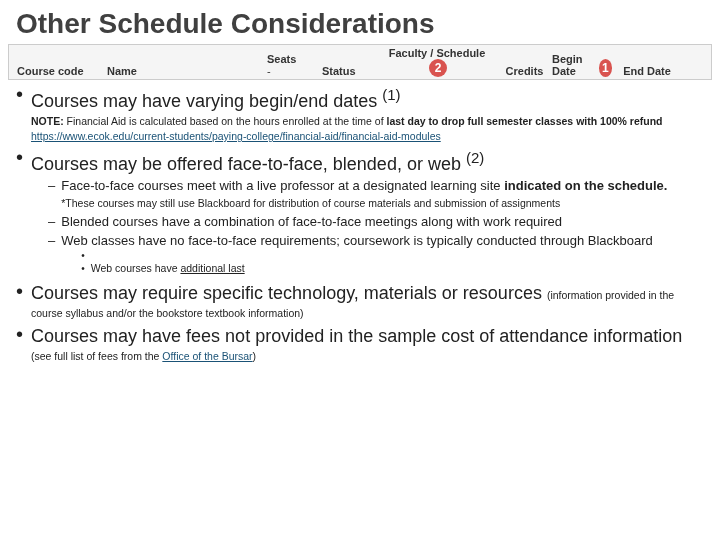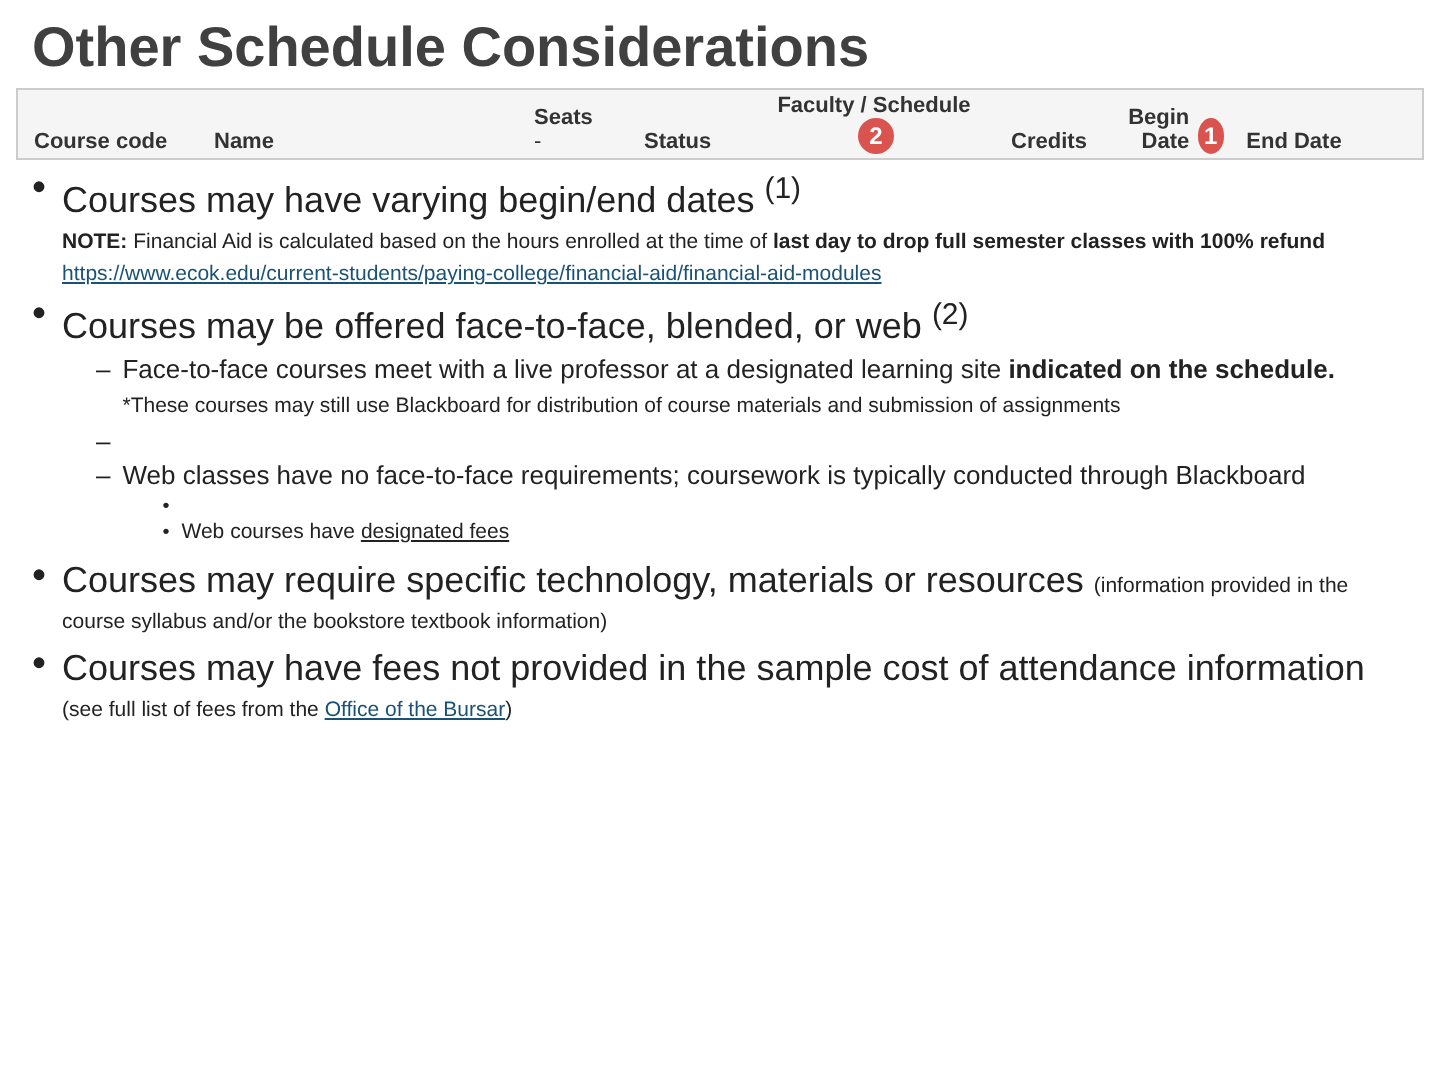--- a/index.html
+++ b/index.html
@@ -43,21 +43,21 @@
       display: flex;
       flex-direction: column;
       align-items: flex-start;
     }
     .col-course-code { width: 90px; }
     .col-name { width: 160px; }
     .col-seats { width: 55px; }
     .col-status { width: 55px; }
     .col-faculty { width: 120px; text-align: left; align-items: center; }
     .col-credits { width: 55px; align-items: center; }
-    .col-begin { width: 60px; align-items: center; text-align: right; }
+    .col-begin { width: 60px; align-items: center; }
     .col-end { width: 70px; align-items: center; justify-content: center; }
     .table-header-row {
       display: flex;
       flex-direction: row;
       font-weight: bold;
       font-size: 11px;
     }
     .number-badge {
       display: inline-flex;
       align-items: center;
@@ -214,35 +214,38 @@
 
         <div class="sub-bullet-item">
           <span class="dash">–</span>
           <span class="sub-text">
             Face-to-face courses meet with a live professor at a designated learning site <span class="bold">indicated on the schedule.</span> <span style="font-size:10.5px;">*These courses may still use Blackboard for distribution of course materials and submission of assignments</span>
           </span>
         </div>
 
         <div class="sub-bullet-item">
           <span class="dash">–</span>
+          <span class="sub-text">
+            Blended courses have a combination of face-to-face meetings along with work required
+          </span>
         </div>
 
         <div class="sub-bullet-item">
           <span class="dash">–</span>
           <div>
             <span class="sub-text">
               Web classes have no face-to-face requirements; coursework is typically conducted through Blackboard
             </span>
             <div class="sub-sub-bullet">
               <div class="sub-sub-item">
                 <span class="bullet-dot-small">•</span>
               </div>
               <div class="sub-sub-item">
                 <span class="bullet-dot-small">•</span>
-                <span>Web courses have <span class="underline">designated fees</span></span>
+                <span>Web courses have <span class="underline">additional last</span></span>
               </div>
             </div>
           </div>
         </div>
 
       </div>
     </div>
 
     <div class="bullet-section">
       <div class="bullet-main">

